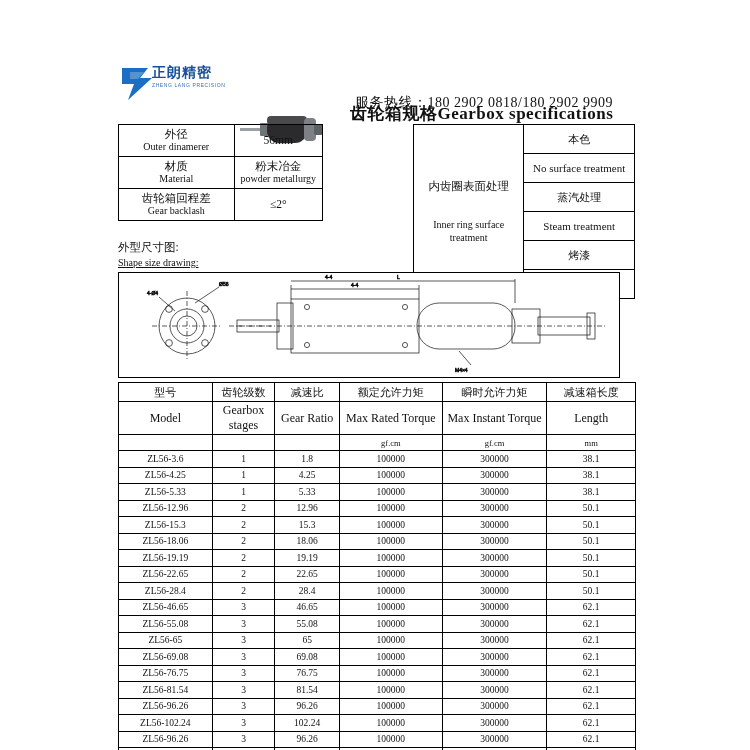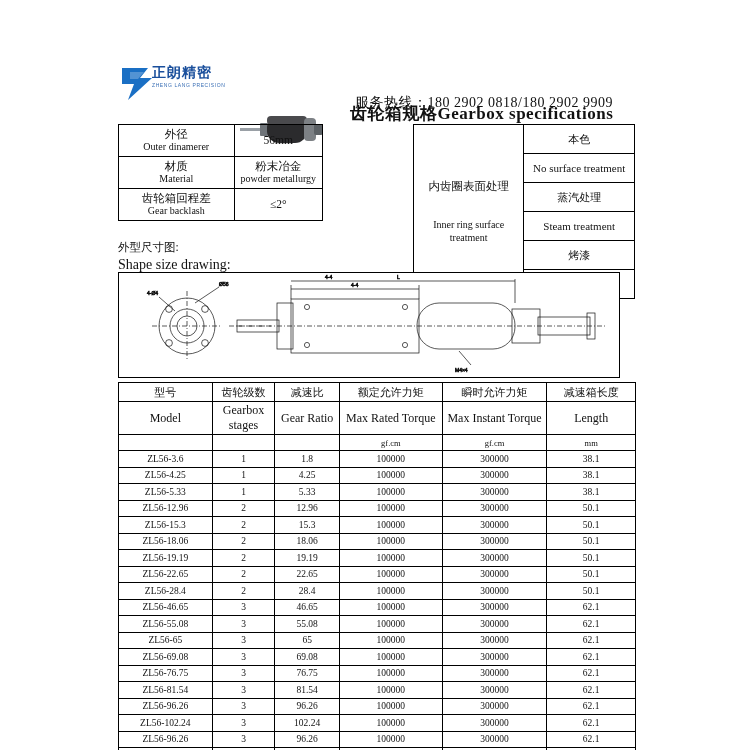--- a/index.html
+++ b/index.html
@@ -57,21 +57,21 @@
   .left-table .lab{width:110px;padding:2px 10px;margin-left:32px;}
   .left-table .val{width:95px;padding:2px 2px;}
 
   .right-table{position:absolute;left:413px;top:124px;width:222px;}
   .right-table td{padding:2px;}
   .right-table .lab{width:110px;height:96px;}
   .right-table .val{width:110px;height:24px;}
 
   
   .shape-label{position:absolute;left:118px;top:240px;font-size:11.5px;}
-  .shape-label .l2{display:block;margin-top:2px;font-size:14px;}
+  .shape-label .l2{display:block;margin-top:2px;font-size:10px;text-decoration:underline;}
   .drawing{
     position:absolute;left:118px;top:272px;width:500px;height:104px;
     border:1px solid #000;background:#fff;
   }
   .drawing svg{display:block;}
 
   
   .main-table{position:absolute;left:118px;top:382px;width:518px;}
   .main-table td{border:1px solid #000;text-align:center;font-size:10px;}
   .main-table .hdr-cn{height:16px;font-size:11px;}

